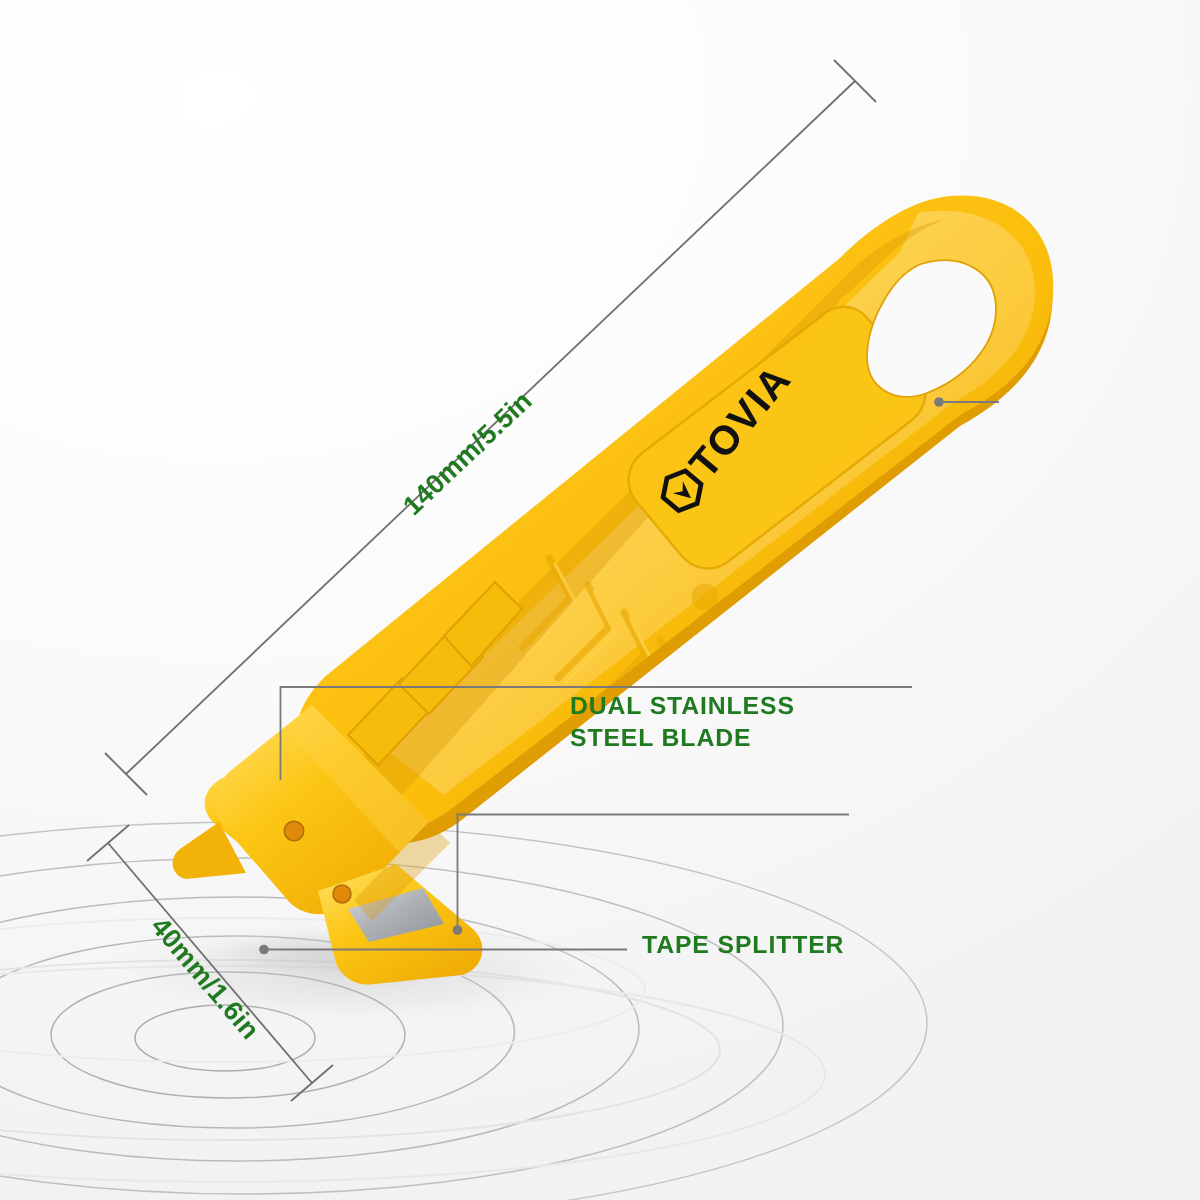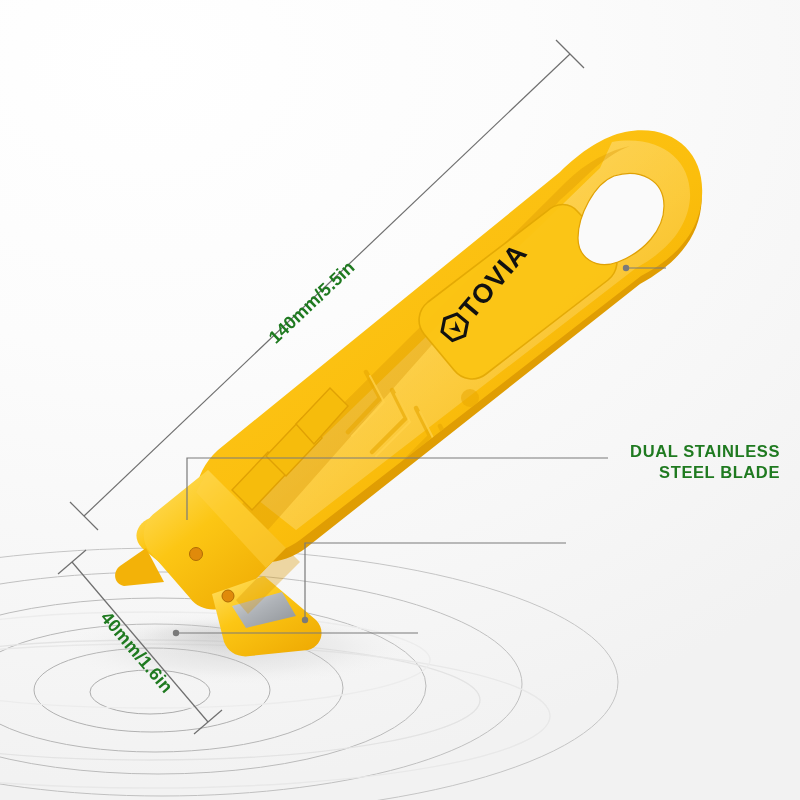--- a/index.html
+++ b/index.html
@@ -20,21 +20,21 @@
 
   .lbl{
     position:absolute;
     color:#1f7a20;
     font-weight:bold;
     font-size:16.5px;
     letter-spacing:0.6px;
     line-height:21px;
     white-space:pre;
   }
-  .lbl.r{text-align:right;}
+  .lbl.r{text-align:left;margin-top:20px;}
   .dim{
     position:absolute;
     color:#1f7a20;
     font-weight:bold;
     font-size:18px;
     letter-spacing:0.2px;
     white-space:nowrap;
     transform-origin:0 50%;
   }
 </style>
@@ -232,18 +232,19 @@
         <circle cx="176" cy="633" r="3.2" fill="#7a7a7a" stroke="none"></circle>
       </g>
     </g>
   </svg>
 
 
   <div class="lbl r" style="left:380px;top:441px;width:400px;">DUAL STAINLESS
 STEEL BLADE</div>
 
 
+  <div class="lbl" style="left:428px;top:620px;">TAPE SPLITTER</div>
 
   <div class="dim" style="left:272px;top:330px;transform:rotate(-43.5deg);">140mm/5.5in</div>
 
   <div class="dim" style="left:104px;top:604px;transform:rotate(49.5deg);">40mm/1.6in</div>
 
 </div>
 
 </body></html>

